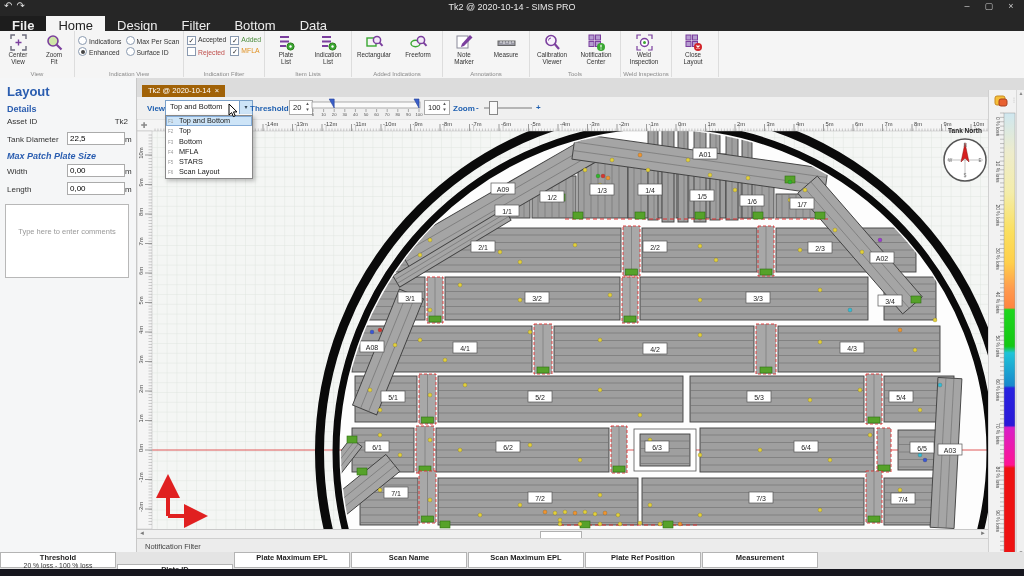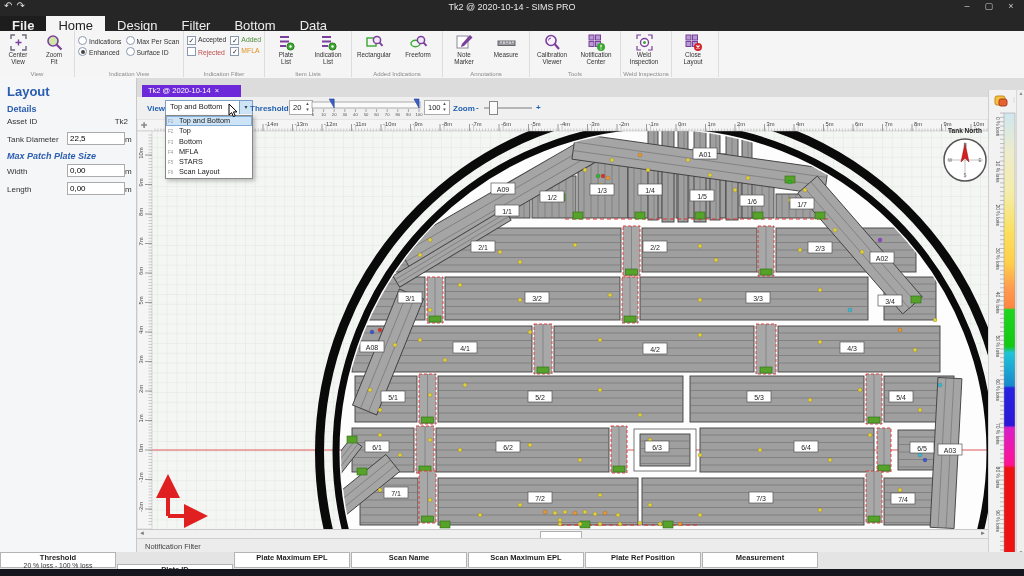--- a/index.html
+++ b/index.html
@@ -31,21 +31,21 @@
   
   .sidebar{left:0;top:78px;width:136px;height:474px;background:#f5f6f7;border-right:1px solid #c8c8c8;}
   .sb-title{left:7px;top:6px;font-size:13px;font-weight:bold;color:#2a5db0;}
   .sb-h{font-size:9px;font-weight:bold;color:#2a5db0;}
   .sb-l{font-size:8px;color:#333;}
   .sb-in{position:absolute;width:52px;height:11px;border:1px solid #ababab;background:#fff;font-size:8px;padding:0 2px;font-family:"Liberation Sans",sans-serif;}
   .sb-u{font-size:8px;color:#333;}
   .comments{left:5px;top:126px;width:122px;height:50px;border:1px solid #b8b8b8;background:#fff;font-size:7.5px;color:#999;text-align:center;padding-top:22px;}
   
   .docrow{left:137px;top:78px;width:887px;height:19px;background:#dcdcdc;}
-  .doctab{left:142px;top:85px;height:12px;background:#6d28d9;color:#fff;font-size:7.5px;padding:1px 22px 0 6px;}
+  .doctab{left:142px;top:85px;height:12px;background:#a16207;color:#fff;font-size:7.5px;padding:1px 6px 0 6px;}
   .toolbar{left:137px;top:97px;width:851px;height:22px;background:#f0f0f0;border-bottom:1px solid #cfcfcf;}
   .tb-lbl{font-size:8px;font-weight:bold;color:#1e5fb0;}
   .combo{left:165px;top:100px;width:82px;height:13px;border:1px solid #7aa0c8;background:#fff;font-size:7.5px;color:#222;padding:1px 0 0 4px;}
   .combo .arr{position:absolute;right:0;top:0;width:12px;height:13px;background:#cde4f7;border-left:1px solid #7aa0c8;text-align:center;font-size:6px;color:#345;line-height:12px;}
   .spin{position:absolute;height:13px;border:1px solid #ababab;background:#fff;font-size:7.5px;color:#222;}
   .spin .num{position:absolute;left:3px;top:2px;}
   .spin .ud{position:absolute;right:1px;top:0px;font-size:4.5px;line-height:5.5px;color:#555;text-align:center;width:7px;}
   .dropdown{left:165px;top:115px;width:86px;background:#fff;border:1px solid #888;box-shadow:2px 2px 4px rgba(0,0,0,.25);z-index:40;}
   .dd-item{position:relative;height:10.3px;font-size:7.3px;color:#222;padding-left:13px;line-height:10.5px;}
   .dd-item .key{position:absolute;left:2px;top:1px;font-size:4.5px;color:#999;}
@@ -143,20 +143,21 @@
     <div class="abs sb-l" style="left:7px;top:57px;">Tank Diameter</div>
     <input class="sb-in" style="left: 67px; top: 54px;" value="22,5">
     <div class="abs sb-u" style="left:125px;top:57px;">m</div>
     <div class="abs sb-h" style="left:7px;top:73px;font-style:italic;">Max Patch Plate Size</div>
     <div class="abs sb-l" style="left:7px;top:89px;">Width</div>
     <input class="sb-in" style="left: 67px; top: 86px;" value="0,00">
     <div class="abs sb-u" style="left:125px;top:89px;">m</div>
     <div class="abs sb-l" style="left:7px;top:107px;">Length</div>
     <input class="sb-in" style="left: 67px; top: 104px;" value="0,00">
     <div class="abs sb-u" style="left:125px;top:107px;">m</div>
+    <div class="abs comments">Type here to enter comments</div>
   </div>
 
   <div class="abs docrow"></div>
   <div class="abs doctab"><span>Tk2 @ 2020-10-14</span>&nbsp;&nbsp;<span>×</span></div>
 
   <div class="abs toolbar"></div>
   <div class="abs tb-lbl" style="left:147px;top:104px;">View</div>
   <div class="abs combo"><span>Top and Bottom</span><span class="arr">▾</span></div>
   <div class="abs tb-lbl" style="left:250px;top:104px;">Threshold</div>
   <div class="abs spin" style="left:289px;top:100px;width:22px;">

